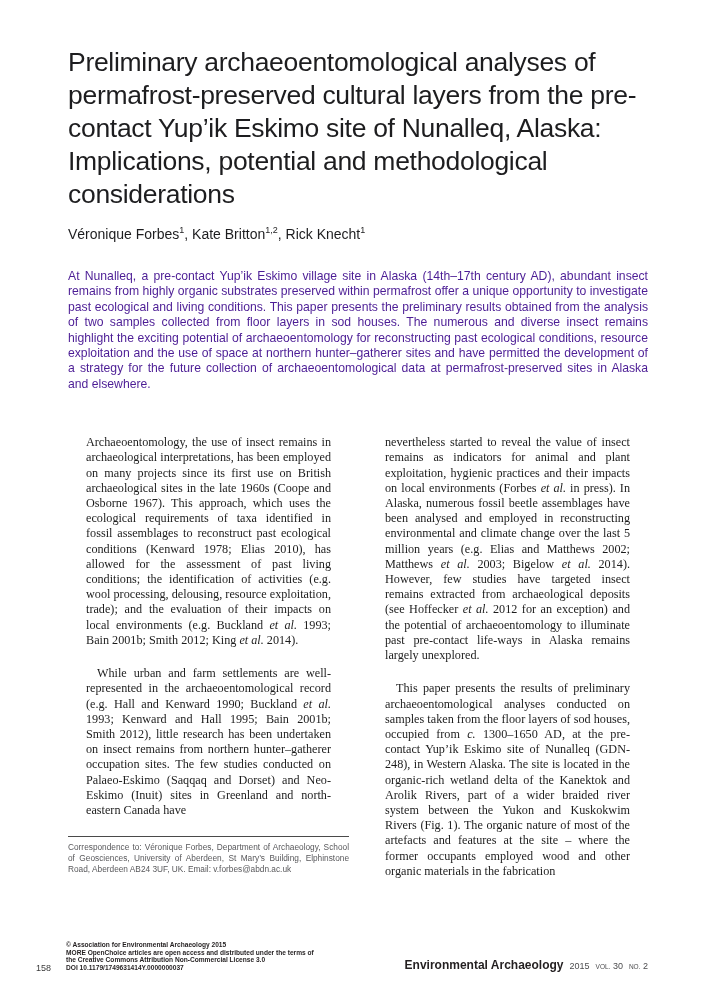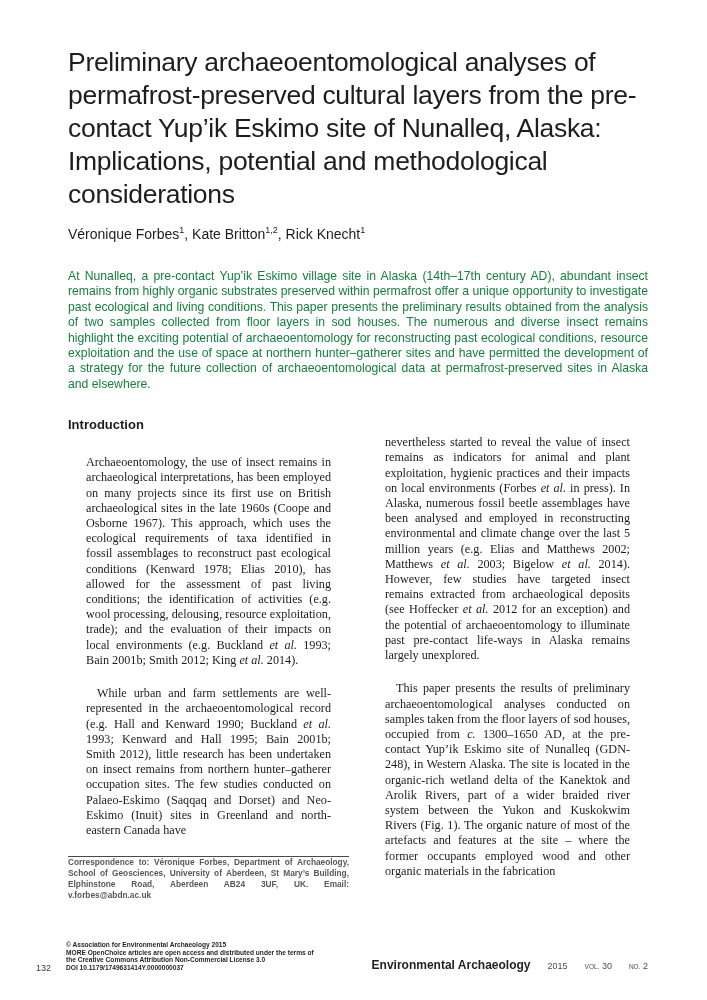--- a/index.html
+++ b/index.html
@@ -14,21 +14,21 @@
   .title{
     margin:46px 0 0 0;font-size:26.5px;line-height:33px;font-weight:400;
     letter-spacing:-0.3px;color:#1d1d1f;
   }
   .authors{margin-top:15px;font-size:14px;font-weight:400;color:#1d1d1f;}
   .authors sup{font-size:9px;line-height:0;vertical-align:super;}
   .affiliations{margin-top:13px;font-size:11px;line-height:15.5px;color:#2a2a2a;}
   .affiliations sup{font-size:7.5px;line-height:0;vertical-align:super;}
 
   .abstract{
-    margin-top:27px;font-size:12.2px;line-height:15.4px;color:#15803d;
+    margin-top:27px;font-size:12.2px;line-height:15.4px;color:#4c1d95;
     text-align:justify;
   }
   .keywords{margin-top:9px;font-size:9.5px;color:#58585b;}
   .keywords .kw-label{font-weight:700;color:#3c3c3e;}
 
   .columns{display:flex;gap:18px;margin-top:25px;height:400px;align-items:stretch;}
   .col{width:281px;}
   .col-left{display:flex;flex-direction:column;}
   .section-heading{
     margin:0 0 5px 0;font-size:13px;font-weight:700;color:#1d1d1f;
@@ -37,76 +37,74 @@
   .body-text{
     font-family:"Liberation Serif","DejaVu Serif",serif;
     font-size:12.2px;line-height:15.2px;color:#1c1c1c;text-align:justify;
     hyphens:auto;-webkit-hyphens:auto;
   }
   .body-text p{margin:18px;}
   .body-text p.indent{text-indent:11px;}
   .italic{font-style:italic;}
 
   .footnote{
-    margin-top:auto;border-top:1px solid #4a4a4a;
+    margin-top:auto;border-top:1px solid #4a4a4a;padding-top:5px;
     font-size:8.3px;line-height:11px;color:#58585b;text-align:justify;
     font-family:"Liberation Sans","DejaVu Sans",sans-serif;
-    font-weight:bold;
   }
 
   .footer{
     position:absolute;left:36px;right:59px;bottom:28px;
     display:flex;justify-content:space-between;align-items:flex-end;
   }
   .footer-left{display:flex;align-items:flex-end;}
   .page-number{font-size:9px;color:#3a3a3a;margin-right:15px;line-height:8px;}
   .imprint{font-size:6.6px;line-height:7.8px;font-weight:700;color:#231f20;}
   .footer-right{display:flex;align-items:baseline;white-space:nowrap;}
   .journal-name{font-weight:700;font-size:12px;color:#231f20;padding-left:46px;}
-  .footer-right .meta{font-size:9px;color:#4c4c4e;margin-left:17px;}
+  .footer-right .meta{font-size:9px;color:#4c4c4e;margin-left:6px;}
   .footer-right .meta .small-label{font-size:6.5px;color:#4c4c4e;}
 </style>
 </head>
 <body>
 
 <div class="page">
   <div class="content">
 
     <h1 class="title">Preliminary archaeoentomological analyses of permafrost-preserved cultural layers from the pre-contact Yup’ik Eskimo site of Nunalleq, Alaska: Implications, potential and methodological considerations</h1>
 
     <div class="authors"><span>Véronique Forbes</span><sup>1</sup><span>, Kate Britton</span><sup>1,2</sup><span>, Rick Knecht</span><sup>1</sup></div>
 
 
     <div class="abstract">At Nunalleq, a pre-contact Yup’ik Eskimo village site in Alaska (14th–17th century AD), abundant insect remains from highly organic substrates preserved within permafrost offer a unique opportunity to investigate past ecological and living conditions. This paper presents the preliminary results obtained from the analysis of two samples collected from floor layers in sod houses. The numerous and diverse insect remains highlight the exciting potential of archaeoentomology for reconstructing past ecological conditions, resource exploitation and the use of space at northern hunter–gatherer sites and have permitted the development of a strategy for the future collection of archaeoentomological data at permafrost-preserved sites in Alaska and elsewhere.</div>
 
 
     <div class="columns">
 
       <div class="col col-left">
-        <h2 class="section-heading">Introduction</h2>
         <div class="body-text">
           <p><span>Archaeoentomology, the use of insect remains in archaeological interpretations, has been employed on many projects since its first use on British archaeological sites in the late 1960s (Coope and Osborne 1967). This approach, which uses the ecological requirements of taxa identified in fossil assemblages to reconstruct past ecological conditions (Kenward 1978; Elias 2010), has allowed for the assessment of past living conditions; the identification of activities (e.g. wool processing, delousing, resource exploitation, trade); and the evaluation of their impacts on local environments (e.g. Buckland </span><span class="italic">et al.</span><span> 1993; Bain 2001b; Smith 2012; King </span><span class="italic">et al.</span><span> 2014).</span></p>
           <p class="indent"><span>While urban and farm settlements are well-represented in the archaeoentomological record (e.g. Hall and Kenward 1990; Buckland </span><span class="italic">et al.</span><span> 1993; Kenward and Hall 1995; Bain 2001b; Smith 2012), little research has been undertaken on insect remains from northern hunter–gatherer occupation sites. The few studies conducted on Palaeo-Eskimo (Saqqaq and Dorset) and Neo-Eskimo (Inuit) sites in Greenland and north-eastern Canada have</span></p>
         </div>
         <div class="footnote">Correspondence to: Véronique Forbes, Department of Archaeology, School of Geosciences, University of Aberdeen, St Mary’s Building, Elphinstone Road, Aberdeen AB24 3UF, UK. Email: v.forbes@abdn.ac.uk</div>
       </div>
 
       <div class="col col-right">
         <div class="body-text">
           <p><span>nevertheless started to reveal the value of insect remains as indicators for animal and plant exploitation, hygienic practices and their impacts on local environments (Forbes </span><span class="italic">et al.</span><span> in press). In Alaska, numerous fossil beetle assemblages have been analysed and employed in reconstructing environmental and climate change over the last 5 million years (e.g. Elias and Matthews 2002; Matthews </span><span class="italic">et al.</span><span> 2003; Bigelow </span><span class="italic">et al.</span><span> 2014). However, few studies have targeted insect remains extracted from archaeological deposits (see Hoffecker </span><span class="italic">et al.</span><span> 2012 for an exception) and the potential of archaeoentomology to illuminate past pre-contact life-ways in Alaska remains largely unexplored.</span></p>
           <p class="indent"><span>This paper presents the results of preliminary archaeoentomological analyses conducted on samples taken from the floor layers of sod houses, occupied from </span><span class="italic">c.</span><span> 1300–1650 AD, at the pre-contact Yup’ik Eskimo site of Nunalleq (GDN-248), in Western Alaska. The site is located in the organic-rich wetland delta of the Kanektok and Arolik Rivers, part of a wider braided river system between the Yukon and Kuskokwim Rivers (Fig. 1). The organic nature of most of the artefacts and features at the site – where the former occupants employed wood and other organic materials in the fabrication</span></p>
         </div>
       </div>
 
     </div>
   </div>
 
   <div class="footer">
     <div class="footer-left">
-      <span class="page-number">132</span>
+      <span class="page-number">158</span>
       <div class="imprint">
         <div>© Association for Environmental Archaeology 2015</div>
         <div>MORE OpenChoice articles are open access and distributed under the terms of</div>
         <div>the Creative Commons Attribution Non-Commercial License 3.0</div>
         <div>DOI 10.1179/1749631414Y.0000000037</div>
       </div>
     </div>
     <div class="footer-right">
       <span class="journal-name">Environmental Archaeology</span>
       <span class="meta">2015</span>

